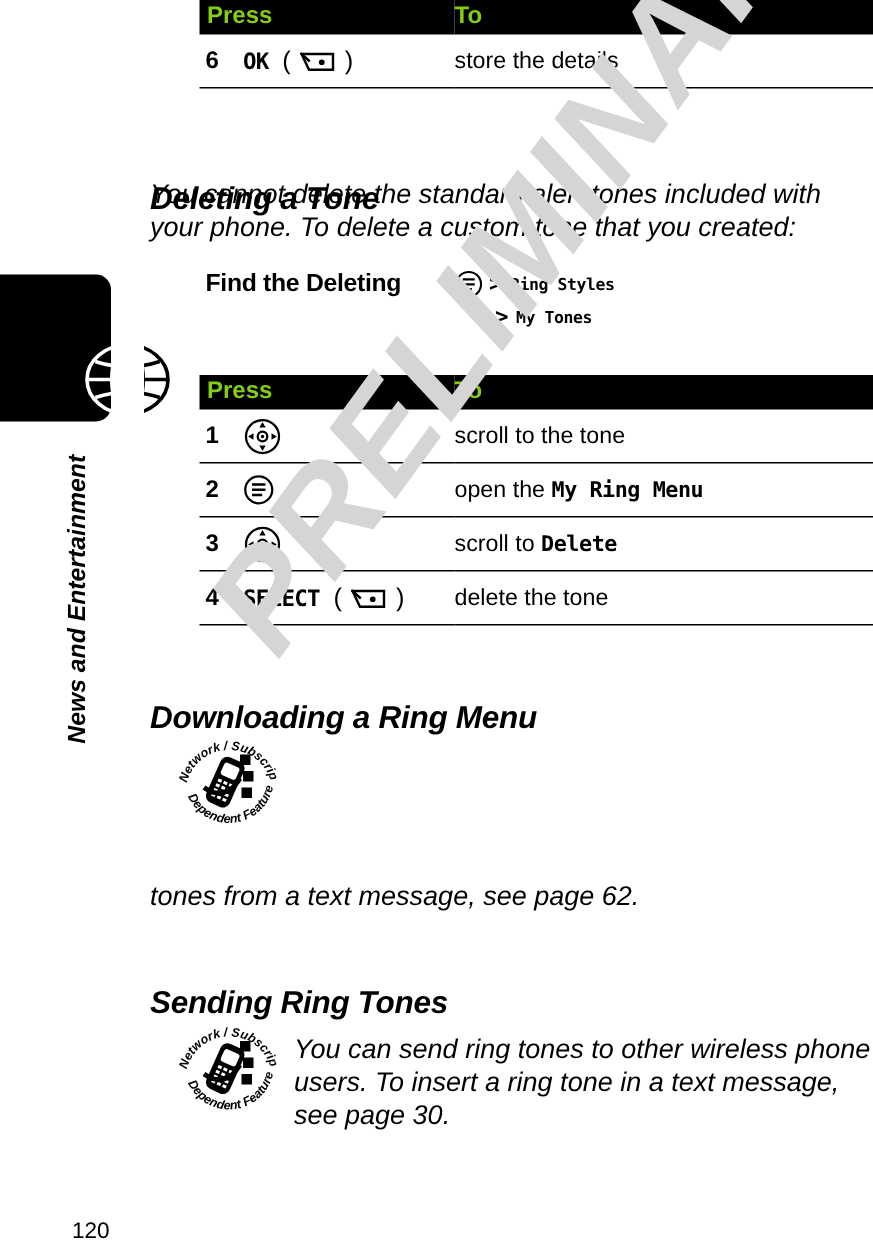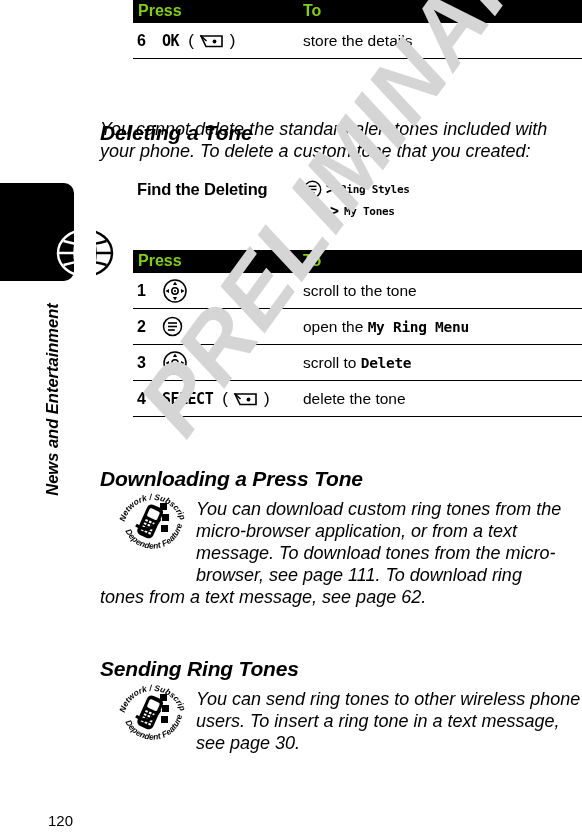--- a/index.html
+++ b/index.html
@@ -379,21 +379,21 @@
         </td>
         <td class="c-to"><span>delete the tone</span><span class="mono"></span></td>
       </tr>
 
       <tr class="closer">
           <td colspan="3"></td>
         </tr>
     </tbody>
   </table>
 
-  <div class="h2" style="top:430px;">Downloading a Press Tone</div>
+  <div class="h2" style="top:430px;">Downloading a Ring Menu</div>
 
   <svg class="badge" style="top:485px;" viewBox="0 0 72 72">
     <defs>
       <path id="arcTop" d="M 8,40 A 29,29 0 0 1 64,34" fill="none"></path>
       <path id="arcBot" d="M 7,38 A 30,30 0 0 0 66,40" fill="none"></path>
     </defs>
     <text font-family="'Liberation Sans',sans-serif" font-size="8.3" font-weight="bold" font-style="italic" fill="#000">
       <textPath href="#arcTop" startOffset="4%">Network / Subscription</textPath>
     </text>
     <text font-family="'Liberation Sans',sans-serif" font-size="8.3" font-weight="bold" font-style="italic" fill="#000">
@@ -419,21 +419,20 @@
       </g>
     </g>
 
     <path d="M20 40 Q34 50 44 34" fill="none" stroke="#000" stroke-width="3.2"></path>
 
     <rect x="44" y="18" width="7" height="7" fill="#000"></rect>
     <rect x="46" y="29" width="7" height="7" fill="#000"></rect>
     <rect x="45" y="40" width="7" height="7" fill="#000"></rect>
   </svg>
 
-  <div class="body" style="top:498px; left:196px; width:386px;">You can download custom ring tones from the micro-browser application, or from a text message. To download tones from the micro-browser, see page 111. To download ring</div>
   <div class="body" style="top:586px; left:100px; width:482px;">tones from a text message, see page 62.</div>
 
   <div class="h2" style="top:620px;font-style:italic;">Sending Ring Tones</div>
 
   <svg class="badge" style="top:676px;" viewBox="0 0 72 72">
     <defs>
       <path id="arcTop2" d="M 8,40 A 29,29 0 0 1 64,34" fill="none"></path>
       <path id="arcBot2" d="M 7,38 A 30,30 0 0 0 66,40" fill="none"></path>
     </defs>
     <text font-family="'Liberation Sans',sans-serif" font-size="8.3" font-weight="bold" font-style="italic" fill="#000">

